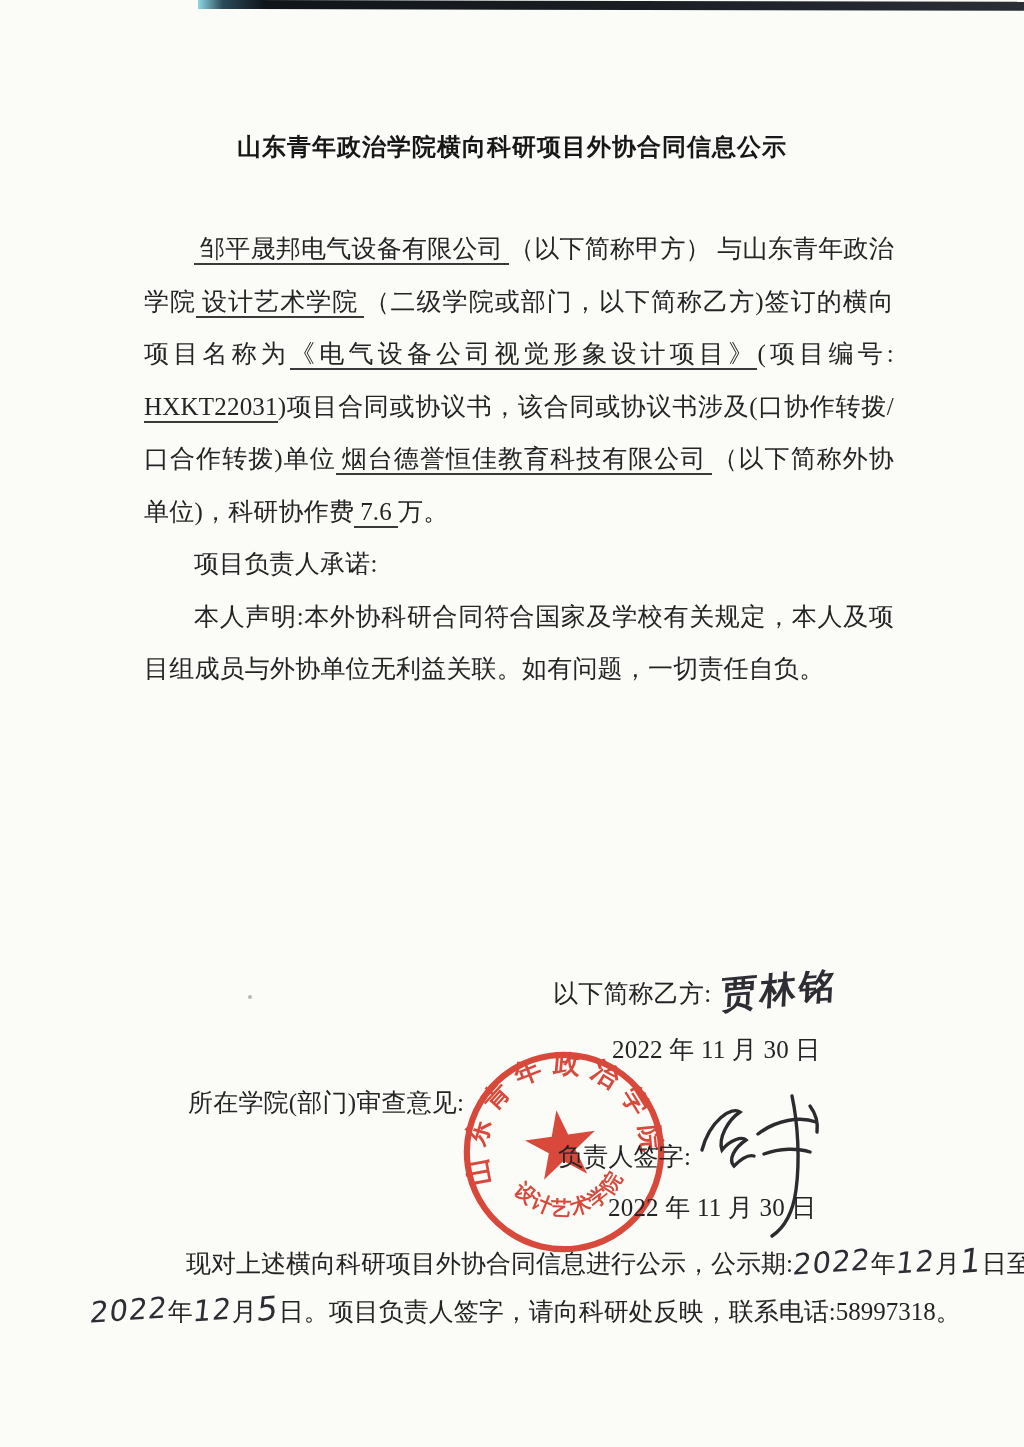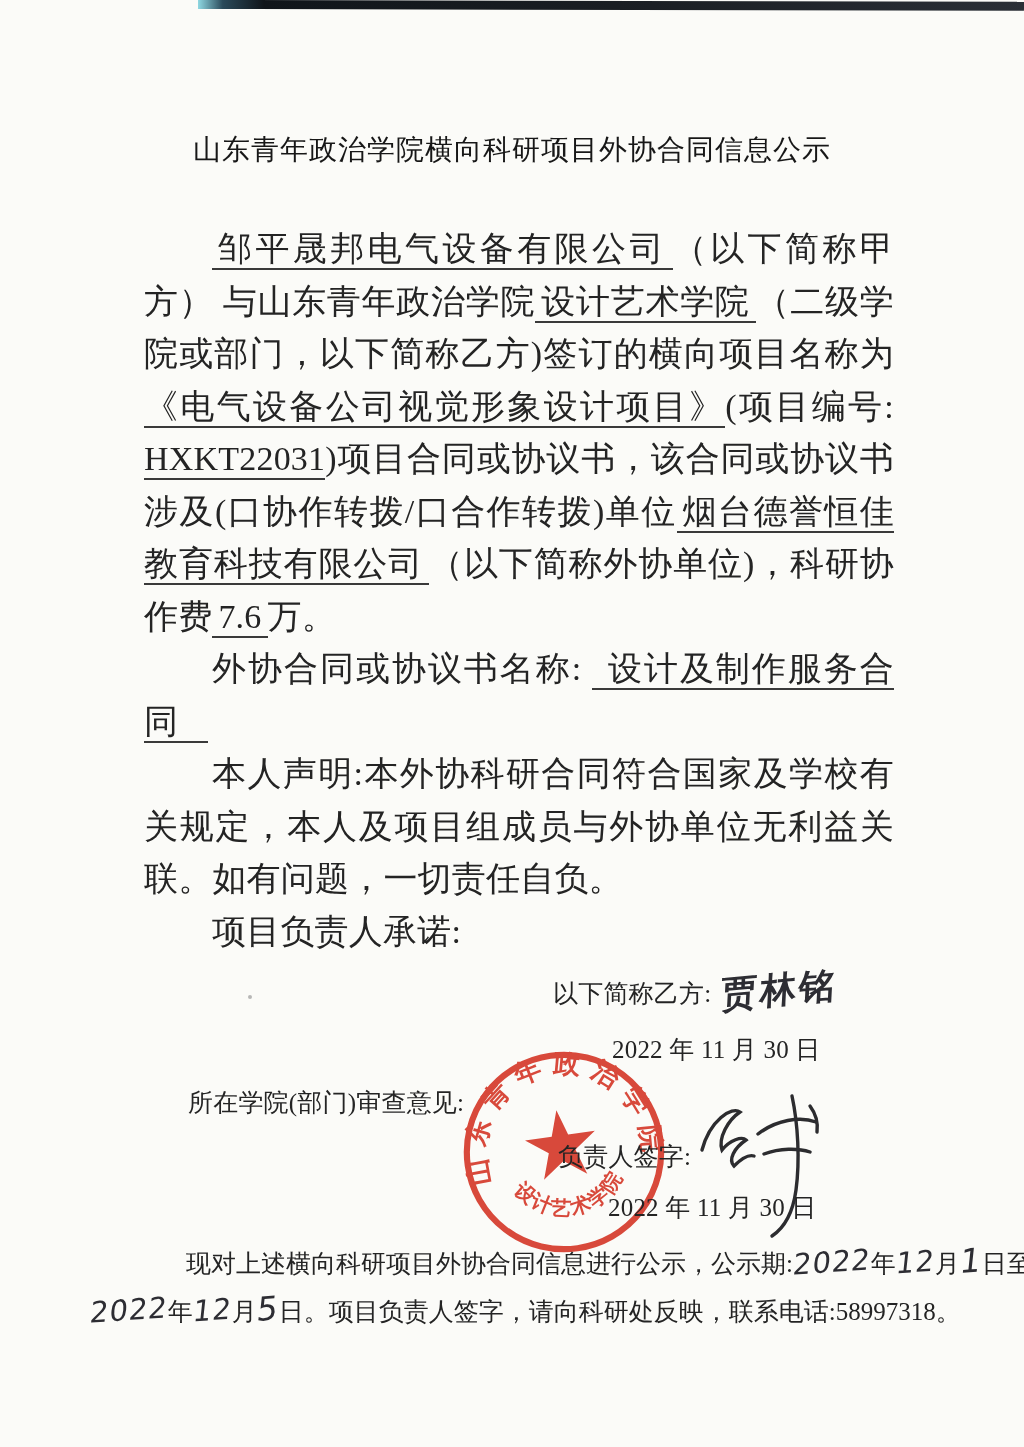--- a/index.html
+++ b/index.html
@@ -17,25 +17,25 @@
     transform:rotate(0.12deg);transform-origin:left top;
   }
   .dot-artifact{
     position:absolute;left:248px;top:995px;width:4px;height:4px;border-radius:50%;
     background:#8a8a8a;opacity:.6;
   }
   .title{
     position:absolute;top:131px;left:0;width:100%;
     text-align:center;
     font-family:"Liberation Sans", sans-serif;
-    font-weight:normal;font-size:28px;letter-spacing:1px;color:#171717;
+    font-weight:bold;font-size:24px;letter-spacing:1px;color:#171717;
   }
   .body-text{
     position:absolute;left:144px;top:223px;width:750px;
-    font-size:34px;line-height:52.5px;
+    font-size:25px;line-height:52.5px;
     text-align:justify;text-justify:inter-ideograph;
     letter-spacing:0.2px;color:#242424;
   }
   .body-text p{margin:0;text-indent:2em;}
   .u{border-bottom:2px solid #3a3a3a;padding-bottom:1px;}
   .u.pad{padding-left:6px;padding-right:6px;}
   .u.padwide{padding-left:16px;padding-right:30px;}
   .abs{position:absolute;font-size:25px;letter-spacing:0.2px;color:#242424;white-space:nowrap;}
   .hw{
     font-family:"DejaVu Sans", sans-serif;
@@ -71,23 +71,22 @@
 </head>
 <body>
 
 <div class="scan-strip"></div>
 <div class="dot-artifact"></div>
 
 <div class="title">山东青年政治学院横向科研项目外协合同信息公示</div>
 
 <div class="body-text">
   <p><span class="u pad">邹平晟邦电气设备有限公司</span><span>（以下简称甲方） 与山东青年政治学院</span><span class="u pad">设计艺术学院</span><span>（二级学院或部门，以下简称乙方)签订的横向项目名称为</span><span class="u">《电气设备公司视觉形象设计项目》</span><span>(项目编号: </span><span class="u">HXKT22031</span><span>)项目合同或协议书，该合同或协议书涉及(口协作转拨/口合作转拨)单位</span><span class="u pad">烟台德誉恒佳教育科技有限公司</span><span>（以下简称外协单位)，科研协作费</span><span class="u pad">7.6</span><span>万。</span></p>
-  <p><span>外协合同或协议书名称: </span><span class="u padwide">设计及制作服务合同</span></p>
+  <p>项目负责人承诺:</p>
   <p>本人声明:本外协科研合同符合国家及学校有关规定，本人及项目组成员与外协单位无利益关联。如有问题，一切责任自负。</p>
-  <p>项目负责人承诺:</p>
 </div>
 
 <div class="abs" style="left:553px;top:966px;">
   <span>以下简称乙方:</span><span class="hw hw-name">贾林铭</span>
 </div>
 <div class="abs" style="left:612px;top:1033px;">2022 年 11 月 30 日</div>
 
 <div class="abs" style="left:188px;top:1086px;">所在学院(部门)审查意见:</div>
 
 <svg class="stamp" viewBox="0 0 240 240">

